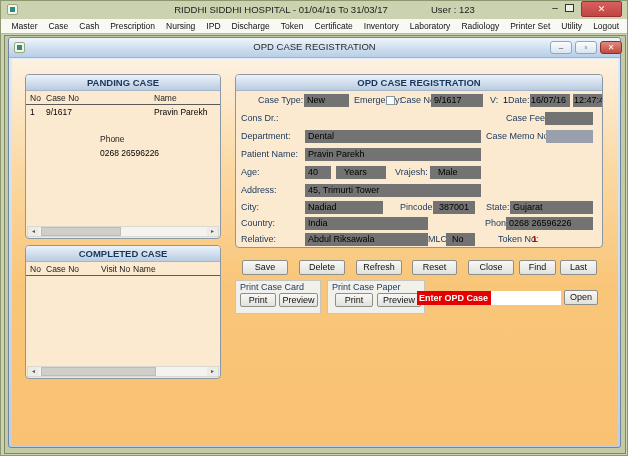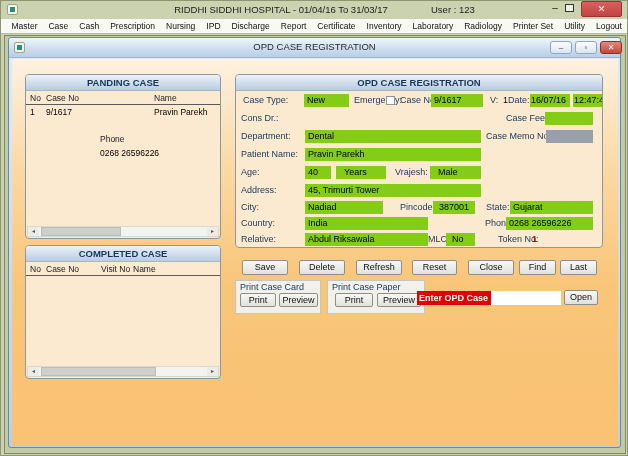--- a/index.html
+++ b/index.html
@@ -64,28 +64,28 @@
 
   .hscroll { position:absolute; left:1px; right:1px; bottom:1px; height:11px; background:#f3f3ef;
              border:1px solid #d9d9d0; }
   .hscroll .arr { position:absolute; top:0; width:11px; height:9px; font-size:5px; color:#555;
                   text-align:center; line-height:9px; background:#ececE6; }
   .hscroll .arr.l { left:0; } .hscroll .arr.r { right:0; }
   .hscroll .thumb { position:absolute; top:0; height:9px; background:#cfcfc9; border:1px solid #bdbdb5; }
 
   
   .lbl { position:absolute; font-size:9px; color:#16365c; line-height:13px; white-space:nowrap; }
-  .fld { position:absolute; height:13px; background:#84cc16; border:0; font-size:9px; color:#000;
+  .fld { position:absolute; height:13px; background:#737373; border:0; font-size:9px; color:#000;
          padding:0 0 0 3px; font-family:"Liberation Sans",sans-serif; line-height:13px; }
   .fld.gray { background:#99a0ab; }
   .cb  { position:absolute; width:9px; height:9px; background:#fff; border:1px solid #8a97a5; }
   .redval { color:#9e0b0b; font-weight:bold; }
 
   
-  .l-casetype{left:7px;top:19px;} .b-casetype{left:68px;top:19px;width:45px;}
+  .l-casetype{left:22px;top:19px;} .b-casetype{left:68px;top:19px;width:45px;}
   .l-emerg{left:118px;top:19px;}  .cb-emerg{left:150px;top:21px;}
   .l-caseno{left:164px;top:19px;} .b-caseno{left:195px;top:19px;width:52px;}
   .l-v{left:254px;top:19px;} .v-v{left:267px;top:19px;color:#000;}
   .l-date{left:272px;top:19px;} .b-date{left:294px;top:19px;width:40px;padding-left:1px;}
   .b-time{left:337px;top:19px;width:40px;padding-left:1px;}
   .l-consdr{left:5px;top:37px;} .b-consdr{left:69px;top:37px;width:176px;}
   .l-casefee{left:270px;top:37px;} .b-casefee{left:309px;top:37px;width:48px;}
   .l-dept{left:5px;top:55px;} .b-dept{left:69px;top:55px;width:176px;}
   .l-memo{left:250px;top:55px;} .b-memo{left:310px;top:55px;width:47px;}
   .l-pname{left:5px;top:73px;} .b-pname{left:69px;top:73px;width:176px;}
@@ -141,21 +141,21 @@
   </div>
 
   <div class="menubar">
     <span class="mi">Master</span>
     <span class="mi">Case</span>
     <span class="mi">Cash</span>
     <span class="mi">Prescription</span>
     <span class="mi">Nursing</span>
     <span class="mi">IPD</span>
     <span class="mi">Discharge</span>
-    <span class="mi">Report</span>
+    <span class="mi">Token</span>
     <span class="mi">Certificate</span>
     <span class="mi">Inventory</span>
     <span class="mi">Laboratory</span>
     <span class="mi">Radiology</span>
     <span class="mi">Printer Set</span>
     <span class="mi">Utility</span>
     <span class="mi">Logout</span>
     <span class="mi">Exit</span>
   </div>
 

